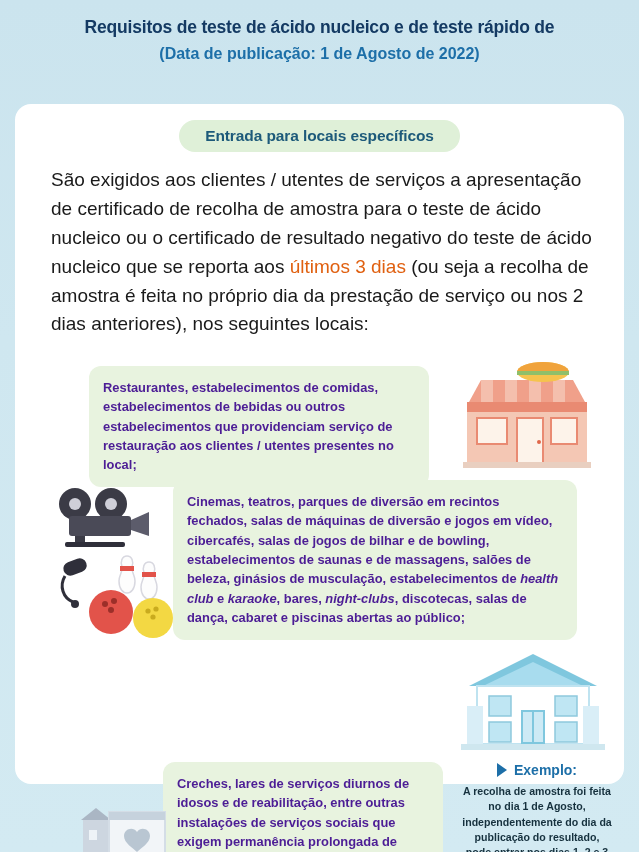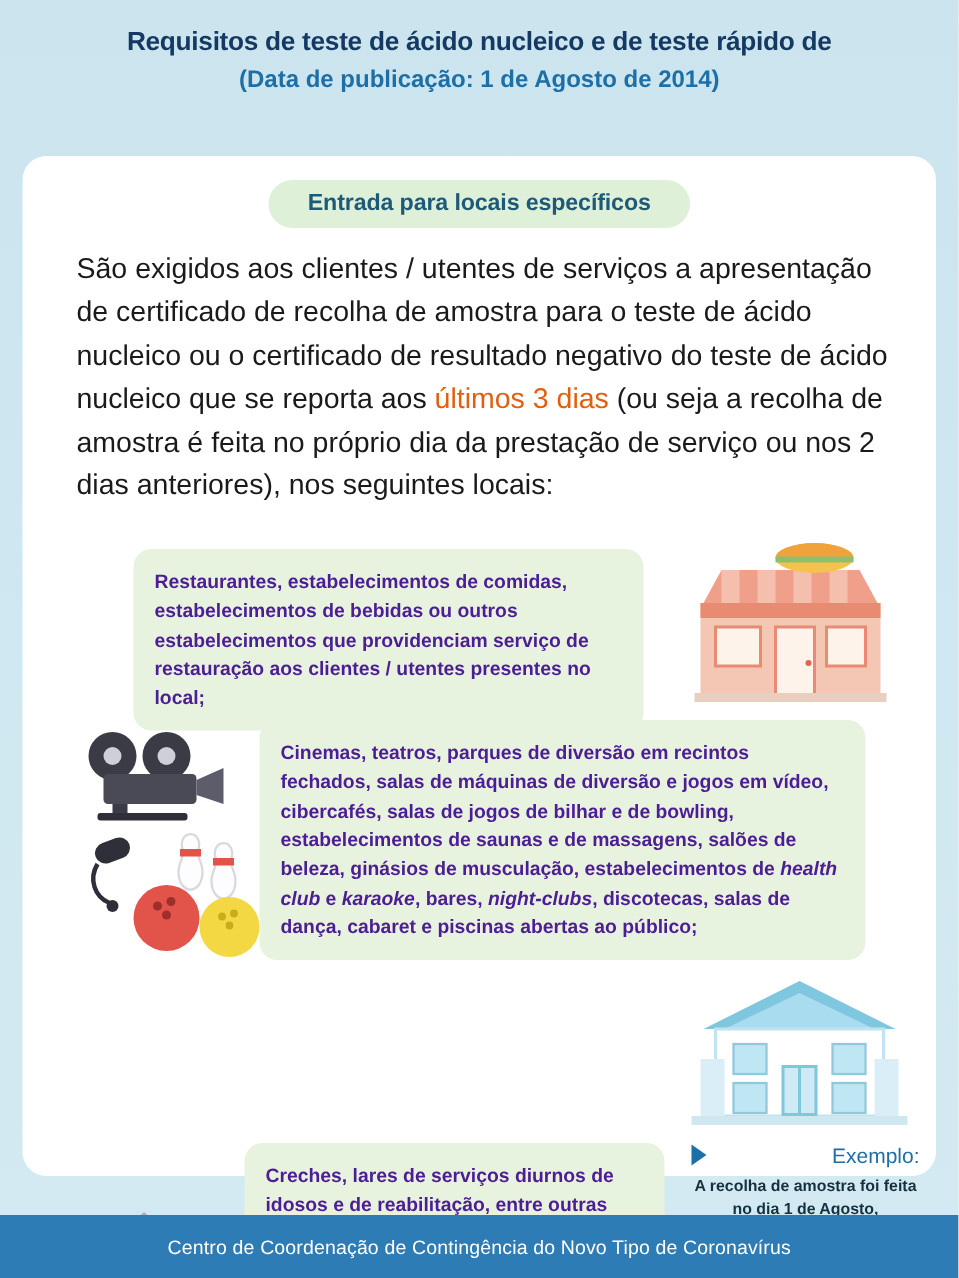--- a/index.html
+++ b/index.html
@@ -120,24 +120,24 @@
     position: absolute;
     left: 446px;
     top: 658px;
     width: 152px;
     box-sizing: border-box;
     text-align: center;
   }
   .example-title {
     display: flex;
     align-items: center;
-    justify-content: space-between;
+    justify-content: center;
     gap: 7px;
     color: #1d6fa8;
-    font-weight: normal;
+    font-weight: bold;
     font-size: 14px;
     margin-bottom: 6px;
   }
   .tri {
     width: 0; height: 0;
     border-left: 10px solid #1d6fa8;
     border-top: 7px solid transparent;
     border-bottom: 7px solid transparent;
   }
   .example-text {
@@ -169,21 +169,21 @@
 </style>
 </head>
 <body>
 
 <div class="page">
 
   <div class="header">
     <h1>
       <span>Requisitos de teste de ácido nucleico e de teste rápido de</span><br>
     </h1>
-    <div class="subtitle">(Data de publicação: 1 de Agosto de 2014)</div>
+    <div class="subtitle">(Data de publicação: 1 de Agosto de 2022)</div>
   </div>
 
   <div class="card">
 
     <div class="section-title-wrap">
       <div class="section-title">Entrada para locais específicos</div>
     </div>
 
     <div class="intro">
       <span>São exigidos aos clientes / utentes de serviços a apresentação de certificado de recolha de amostra para o teste de ácido nucleico ou o certificado de resultado negativo do teste de ácido nucleico que se reporta aos </span><span class="hl">últimos 3 dias</span><span> (ou seja a recolha de amostra é feita no próprio dia da prestação de serviço ou nos 2 dias anteriores), nos seguintes locais:</span>
@@ -310,17 +310,14 @@
     <div class="example">
       <div class="example-title">
         <span class="tri"></span>
         <span>Exemplo:</span>
       </div>
       <div class="example-text">A recolha de amostra foi feita no dia 1 de Agosto, independentemente do dia da publicação do resultado, pode entrar nos dias 1, 2 e 3 de Agosto nos respectivos estabelecimentos.</div>
     </div>
 
   </div>
 
-  <div class="footer">
-    <span>Centro de Coordenação de Contingência do Novo Tipo de Coronavírus</span>
-  </div>
 
 </div>
 
 </body></html>

